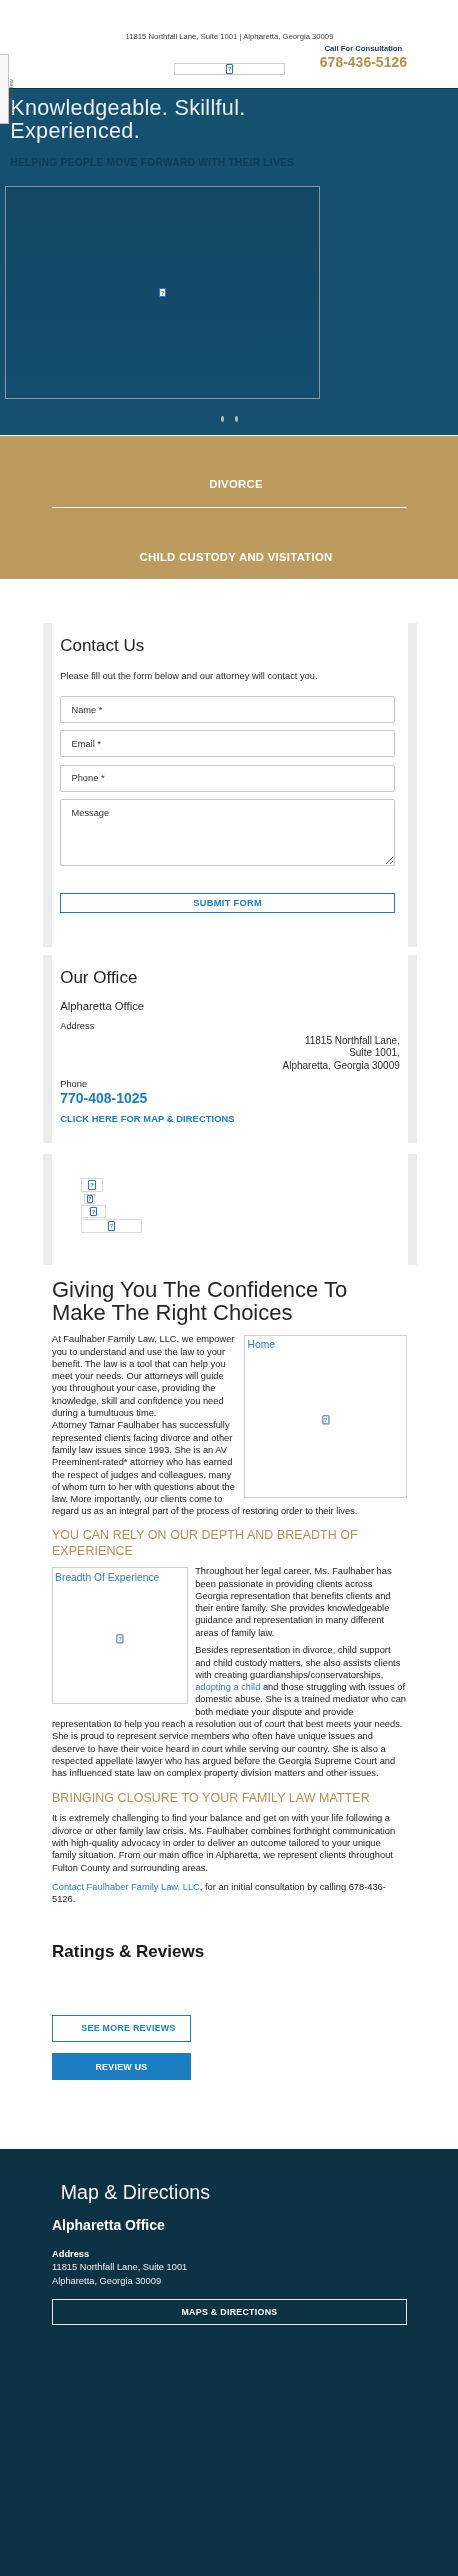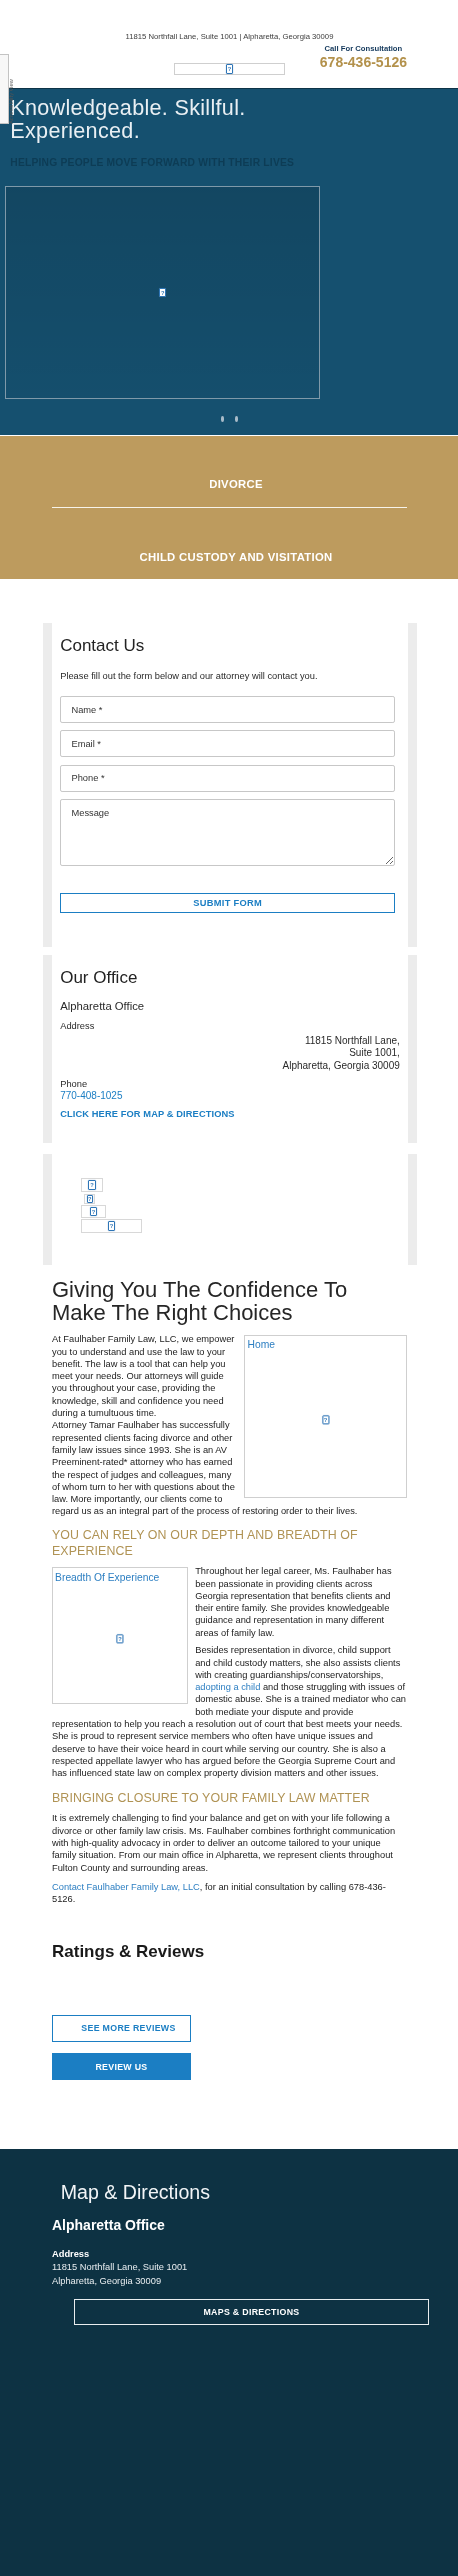--- a/index.html
+++ b/index.html
@@ -57,21 +57,21 @@
   .cform textarea { height:67px; padding-top:8.2px; resize:both; }
   .cform ::placeholder { color:#333; opacity:1; }
   .submit-btn { display:block; width:335px; height:20.6px; margin-top:27px; background:#fff;
     border:0.5px solid #1b7ec3; color:#1b7ec3; font-size:9.3px; font-weight:bold; letter-spacing:0.3px;
     font-family:"Liberation Sans",sans-serif; cursor:pointer; }
   .office-name { margin:11.3px 8.2px 0; font-size:11.3px; color:#2a2a2a; }
   .office-label { margin:9.3px 8.2px 0; font-size:9.3px; color:#2a2a2a; }
   .office-line { margin:0 8.2px; font-size:10px; line-height:12.4px; color:#2a2a2a;text-align:right; }
   .office-line.first { margin-top:3.6px; }
   .office-phone-label { margin:7.2px 8.2px 0; font-size:9.3px; color:#2a2a2a; }
-  .office-phone { margin:1px 8.2px 0; font-size:10px; }
+  .office-phone { margin:1px 8.2px 0; font-size:14px;font-weight:bold; }
   .office-phone a { color:#1b7ec3; text-decoration:none; }
   .office-map-link { margin:8.2px 8.2px 0; font-size:9.3px; font-weight:bold; }
   .office-map-link a { color:#1b7ec3; text-decoration:none; letter-spacing:0.1px; }
   .badge-box { position:absolute; border:0.5px solid #d8d8d8; background:#fff;
     display:flex; align-items:center; justify-content:center; }
   
   .about { padding:0 52px; height:871px; background:#fff; }
   .about h1 { margin:0 0 9.3px 0; font-size:22px; line-height:23px; font-weight:300; color:#262626; }
   .about p { margin:0; font-size:9.3px; line-height:12.3px; color:#222; }
   .home-box { float:right; width:163px; height:163px; margin:2.1px 0 5.2px 7.2px; border:0.5px solid #cfcfcf;
@@ -93,21 +93,21 @@
     color:#fff; font-size:8.8px; font-weight:bold; letter-spacing:0.3px; font-family:"Liberation Sans",sans-serif; cursor:pointer; }
   
   .map-section { height:514px; background:#0d3243; color:#fff; padding:0 52px; overflow:hidden; }
   .map-h { margin:32px 0 0 8.8px; font-size:19.6px; line-height:23px; font-weight:300; color:#f2f5f7; }
   .map-office { margin:13.4px 0 0 0; font-size:14px; font-weight:bold; color:#fff; }
   .map-label { margin:14.4px 0 0 0; font-size:9.3px; font-weight:bold; line-height:13.4px; }
   .map-line { margin:0; font-size:9.3px; line-height:13.4px; color:#e8edf0; }
   .map-contact { margin:8.2px 0 0 0; font-size:9.3px; font-weight:bold; line-height:13.4px; }
   .map-btn { display:block; width:355px; height:26px; margin-top:11.3px; background:transparent;
     border:0.5px solid #e9edef; color:#fff; font-size:8.8px; font-weight:bold; letter-spacing:0.3px;
-    font-family:"Liberation Sans",sans-serif; cursor:pointer;margin-left:22px; }
+    font-family:"Liberation Sans",sans-serif; cursor:pointer; }
 </style>
 </head>
 <body>
 
 <div class="header">
   <div class="header-address">11815 Northfall Lane, Suite 1001 | Alpharetta, Georgia 30009</div>
   <div class="logo-box">
     <span class="bimg">?</span>
   </div>
   <div class="call-block">

